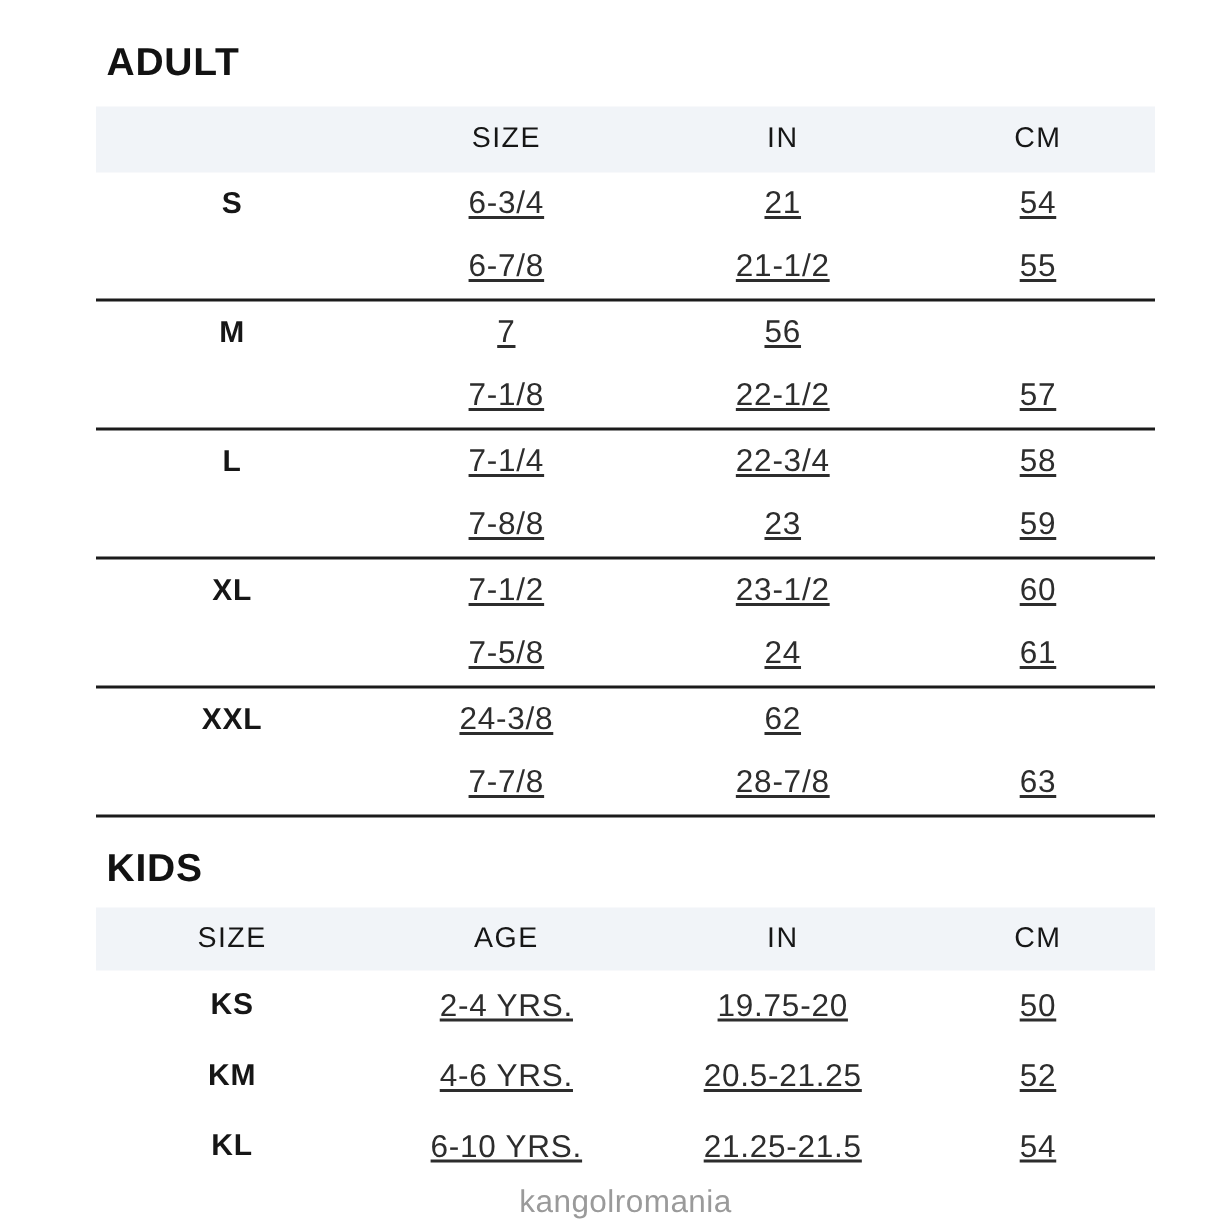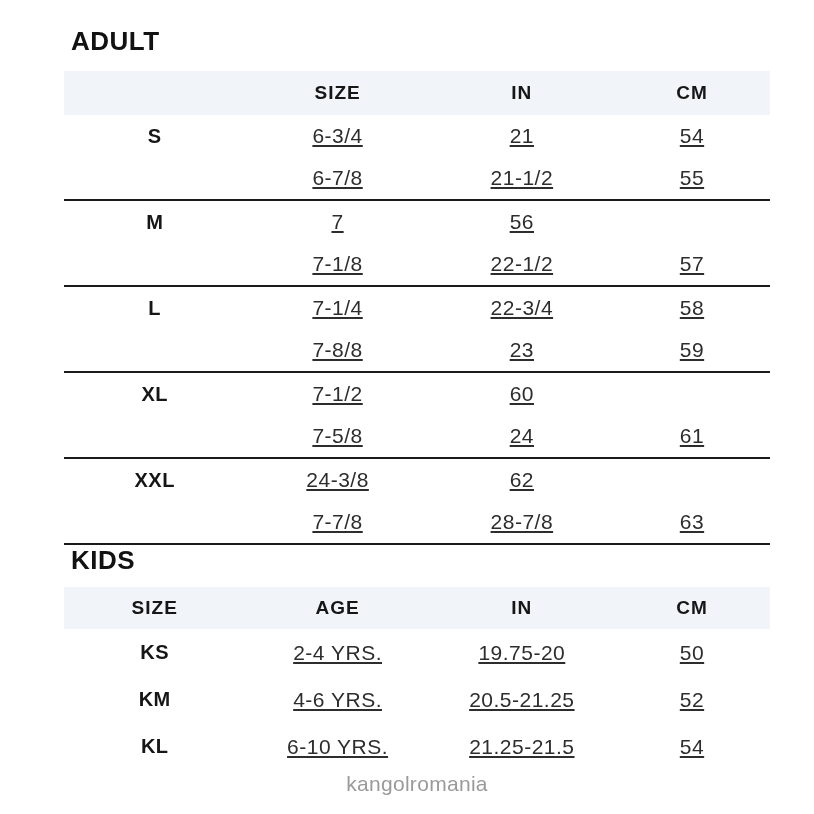--- a/index.html
+++ b/index.html
@@ -15,34 +15,34 @@
   .page { padding: 26px 44px 0 64px; }
 
   h2.section-heading {
     font-size: 26px;
     font-weight: 800;
     letter-spacing: 0.5px;
     color: #121212;
     margin: 0 0 0 7px;
     line-height: 30px;
   }
-  .kids-section h2.section-heading { }
+  .kids-section h2.section-heading { margin-top: 18px; }
 
   .thead {
     display: grid;
     grid-template-columns: 25.7% 26.1% 26.1% 22.1%;
     background: #f1f4f8;
     height: 44px;
     align-items: center;
     margin-top: 15px;
   }
   .kids-section .thead { height: 42px; margin-top: 12px; }
   .thead .cell {
     text-align: center;
-    font-weight: 700;
+    font-weight: 400;
     font-size: 19px;
     letter-spacing: 1px;
     color: #161616;
   }
 
   .row {
     display: grid;
     grid-template-columns: 25.7% 26.1% 26.1% 22.1%;
     height: 42px;
     align-items: center;
@@ -127,20 +127,21 @@
               <span class="cell label"></span>
               <span class="cell value">7-8/8</span>
               <span class="cell value">23</span>
               <span class="cell value">59</span>
             </div>
           </div>
           <div class="group">
             <div class="row">
               <span class="cell label">XL</span>
               <span class="cell value">7-1/2</span>
+              <span class="cell value">23-1/2</span>
               <span class="cell value">60</span>
             </div>
             <div class="row">
               <span class="cell label"></span>
               <span class="cell value">7-5/8</span>
               <span class="cell value">24</span>
               <span class="cell value">61</span>
             </div>
           </div>
           <div class="group">

